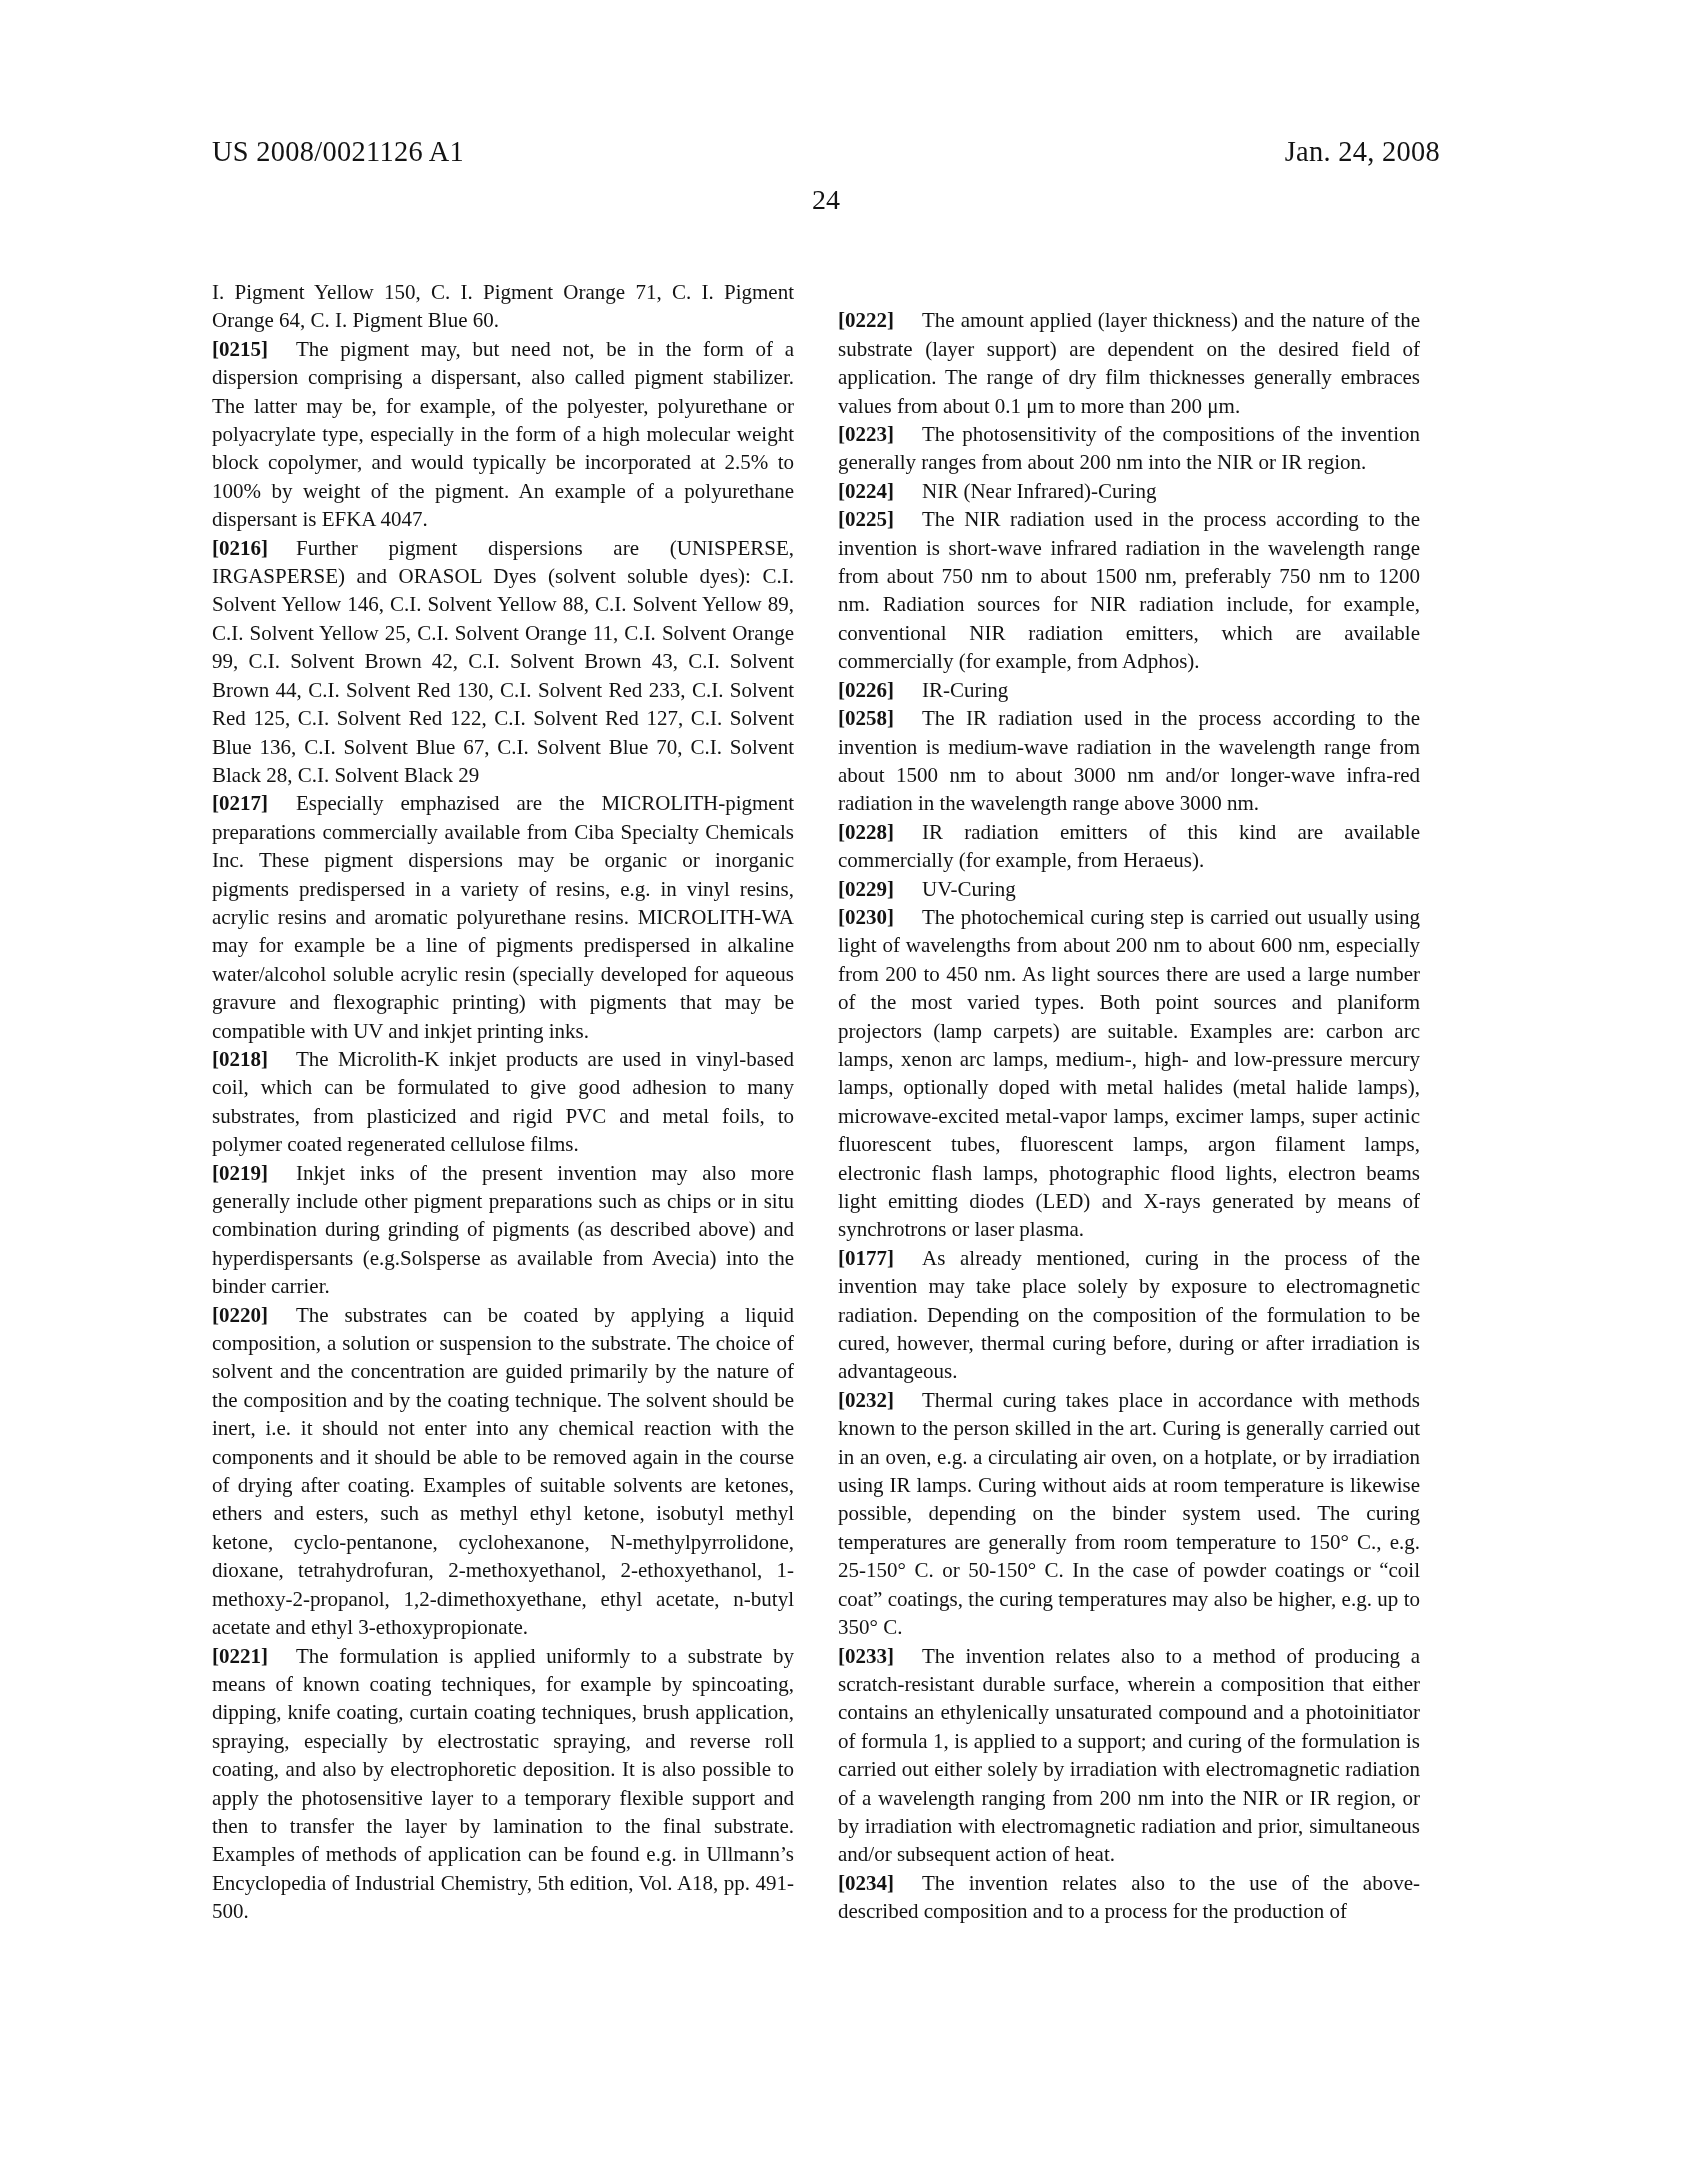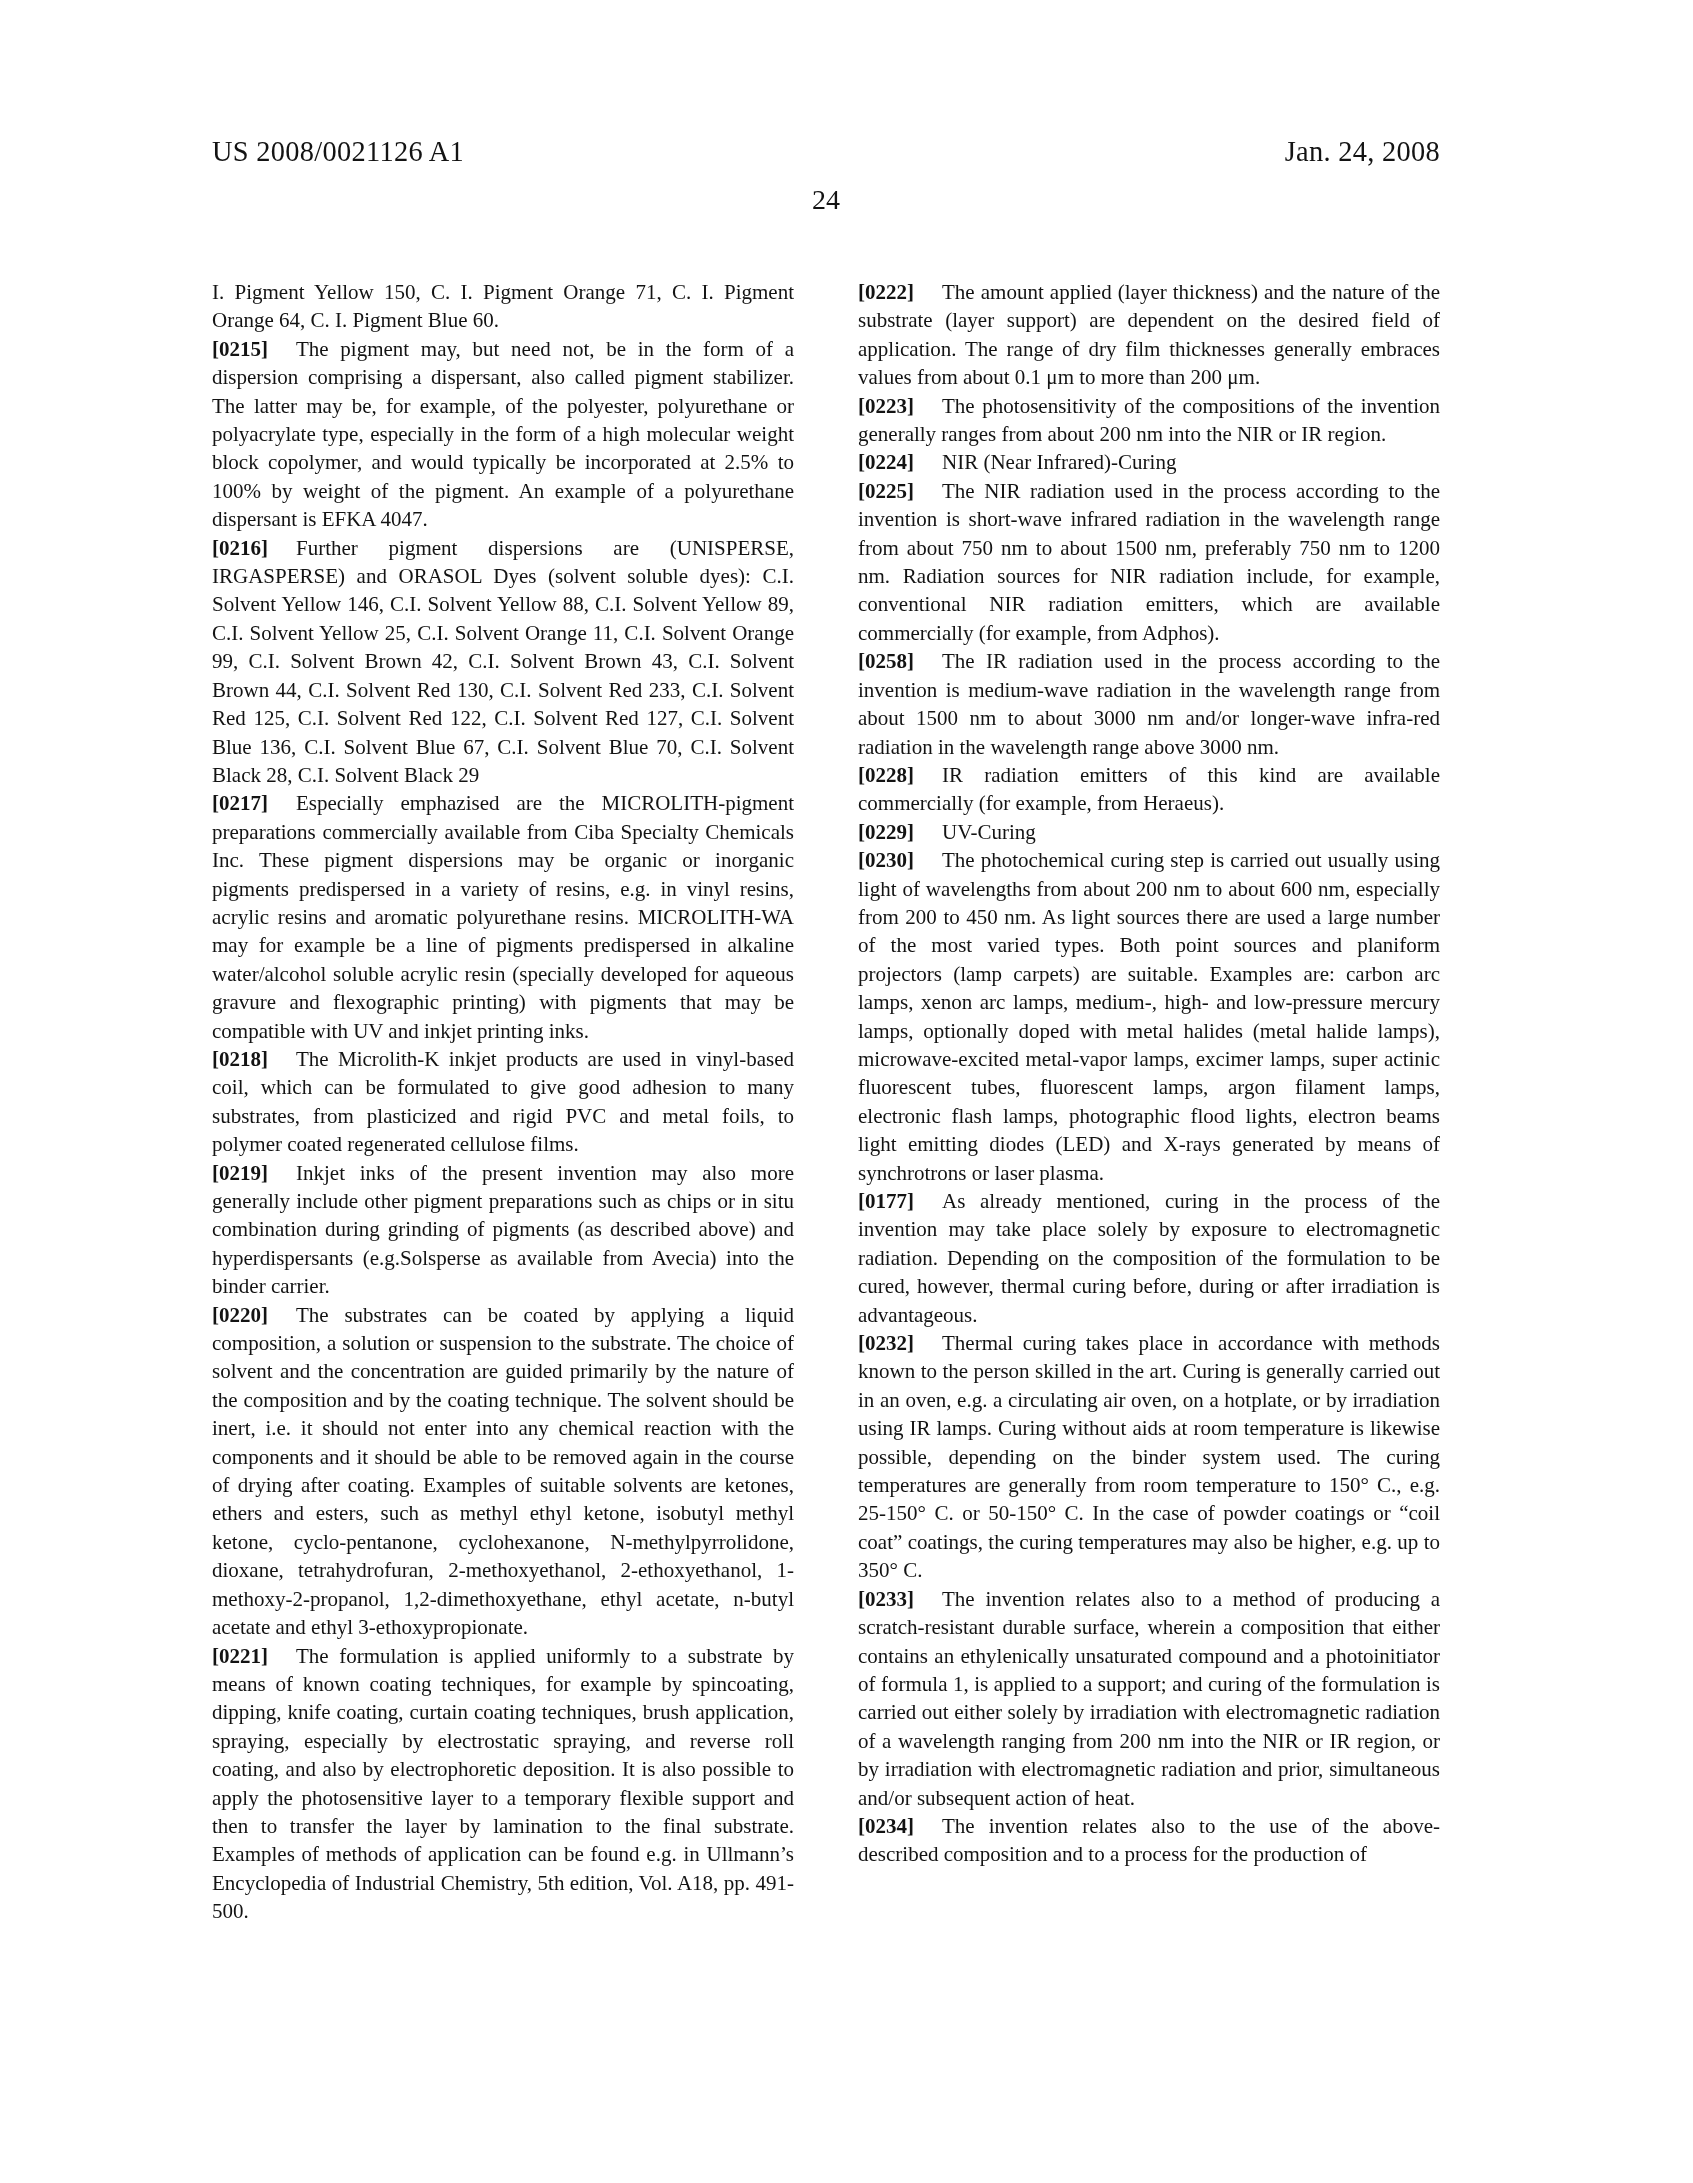--- a/index.html
+++ b/index.html
@@ -41,21 +41,22 @@
     width: 1228px;
     text-align: center;
     font-size: 28px;
   }
   .content {
     position: absolute;
     top: 278px;
     left: 212px;
     width: 1228px;
     display: flex;
-    gap: 64px;
+    gap: 44px;
+    align-items: flex-end;
   }
   .col {
     width: 582px;
     font-size: 21px;
     line-height: 28.4px;
     text-align: justify;
   }
   .para {
     margin: 0;
     padding: 0;
@@ -91,20 +92,21 @@
       <p class="para"><span class="ptag">[0219]</span><span>Inkjet inks of the present invention may also more generally include other pigment preparations such as chips or in situ combination during grinding of pigments (as described above) and hyperdispersants (e.g.Solsperse as available from Avecia) into the binder carrier.</span></p>
       <p class="para"><span class="ptag">[0220]</span><span>The substrates can be coated by applying a liquid composition, a solution or suspension to the substrate. The choice of solvent and the concentration are guided primarily by the nature of the composition and by the coating technique. The solvent should be inert, i.e. it should not enter into any chemical reaction with the components and it should be able to be removed again in the course of drying after coating. Examples of suitable solvents are ketones, ethers and esters, such as methyl ethyl ketone, isobutyl methyl ketone, cyclo-pentanone, cyclohexanone, N-methylpyrrolidone, dioxane, tetrahydrofuran, 2-methoxyethanol, 2-ethoxyethanol, 1-methoxy-2-propanol, 1,2-dimethoxyethane, ethyl acetate, n-butyl acetate and ethyl 3-ethoxypropionate.</span></p>
       <p class="para"><span class="ptag">[0221]</span><span>The formulation is applied uniformly to a substrate by means of known coating techniques, for example by spincoating, dipping, knife coating, curtain coating techniques, brush application, spraying, especially by electrostatic spraying, and reverse roll coating, and also by electrophoretic deposition. It is also possible to apply the photosensitive layer to a temporary flexible support and then to transfer the layer by lamination to the final substrate. Examples of methods of application can be found e.g. in Ullmann’s Encyclopedia of Industrial Chemistry, 5th edition, Vol. A18, pp. 491-500.</span></p>
     </section>
 
     <section class="col">
       <p class="para"><span class="ptag">[0222]</span><span>The amount applied (layer thickness) and the nature of the substrate (layer support) are dependent on the desired field of application. The range of dry film thicknesses generally embraces values from about 0.1 μm to more than 200 μm.</span></p>
       <p class="para"><span class="ptag">[0223]</span><span>The photosensitivity of the compositions of the invention generally ranges from about 200 nm into the NIR or IR region.</span></p>
       <p class="para"><span class="ptag">[0224]</span><span>NIR (Near Infrared)-Curing</span></p>
       <p class="para"><span class="ptag">[0225]</span><span>The NIR radiation used in the process according to the invention is short-wave infrared radiation in the wavelength range from about 750 nm to about 1500 nm, preferably 750 nm to 1200 nm. Radiation sources for NIR radiation include, for example, conventional NIR radiation emitters, which are available commercially (for example, from Adphos).</span></p>
+      <p class="para"><span class="ptag">[0226]</span><span>IR-Curing</span></p>
       <p class="para"><span class="ptag">[0258]</span><span>The IR radiation used in the process according to the invention is medium-wave radiation in the wavelength range from about 1500 nm to about 3000 nm and/or longer-wave infra-red radiation in the wavelength range above 3000 nm.</span></p>
       <p class="para"><span class="ptag">[0228]</span><span>IR radiation emitters of this kind are available commercially (for example, from Heraeus).</span></p>
       <p class="para"><span class="ptag">[0229]</span><span>UV-Curing</span></p>
       <p class="para"><span class="ptag">[0230]</span><span>The photochemical curing step is carried out usually using light of wavelengths from about 200 nm to about 600 nm, especially from 200 to 450 nm. As light sources there are used a large number of the most varied types. Both point sources and planiform projectors (lamp carpets) are suitable. Examples are: carbon arc lamps, xenon arc lamps, medium-, high- and low-pressure mercury lamps, optionally doped with metal halides (metal halide lamps), microwave-excited metal-vapor lamps, excimer lamps, super actinic fluorescent tubes, fluorescent lamps, argon filament lamps, electronic flash lamps, photographic flood lights, electron beams light emitting diodes (LED) and X-rays generated by means of synchrotrons or laser plasma.</span></p>
       <p class="para"><span class="ptag">[0177]</span><span>As already mentioned, curing in the process of the invention may take place solely by exposure to electromagnetic radiation. Depending on the composition of the formulation to be cured, however, thermal curing before, during or after irradiation is advantageous.</span></p>
       <p class="para"><span class="ptag">[0232]</span><span>Thermal curing takes place in accordance with methods known to the person skilled in the art. Curing is generally carried out in an oven, e.g. a circulating air oven, on a hotplate, or by irradiation using IR lamps. Curing without aids at room temperature is likewise possible, depending on the binder system used. The curing temperatures are generally from room temperature to 150° C., e.g. 25-150° C. or 50-150° C. In the case of powder coatings or “coil coat” coatings, the curing temperatures may also be higher, e.g. up to 350° C.</span></p>
       <p class="para"><span class="ptag">[0233]</span><span>The invention relates also to a method of producing a scratch-resistant durable surface, wherein a composition that either contains an ethylenically unsaturated compound and a photoinitiator of formula 1, is applied to a support; and curing of the formulation is carried out either solely by irradiation with electromagnetic radiation of a wavelength ranging from 200 nm into the NIR or IR region, or by irradiation with electromagnetic radiation and prior, simultaneous and/or subsequent action of heat.</span></p>
       <p class="para"><span class="ptag">[0234]</span><span>The invention relates also to the use of the above-described composition and to a process for the production of</span></p>
     </section>
 

